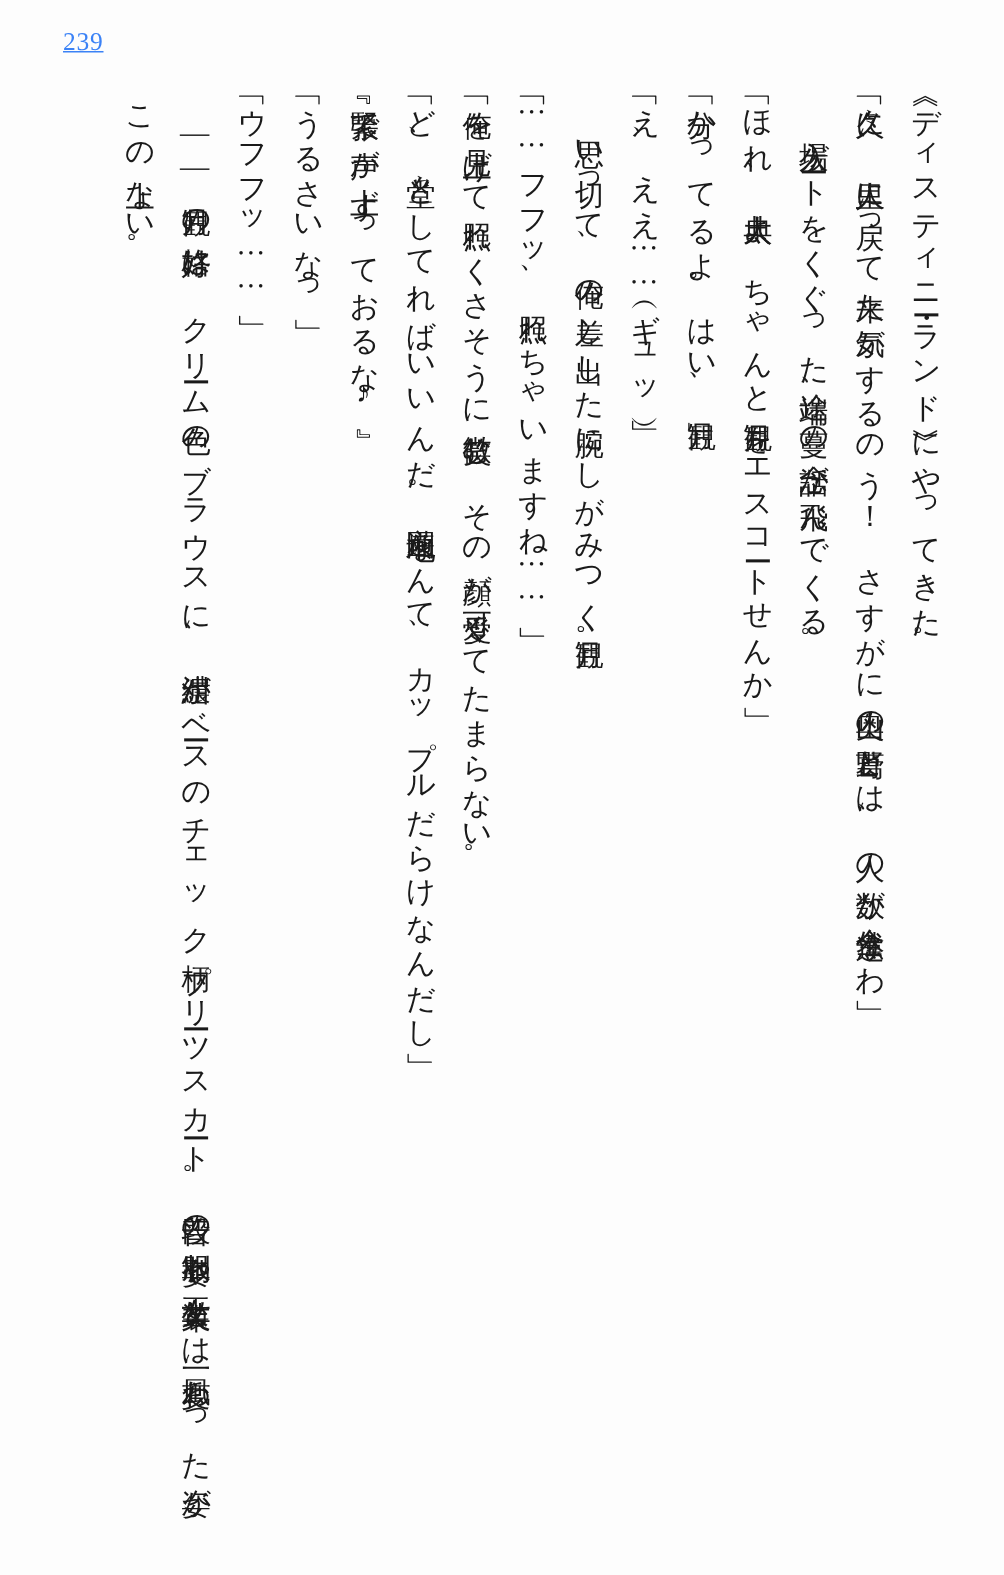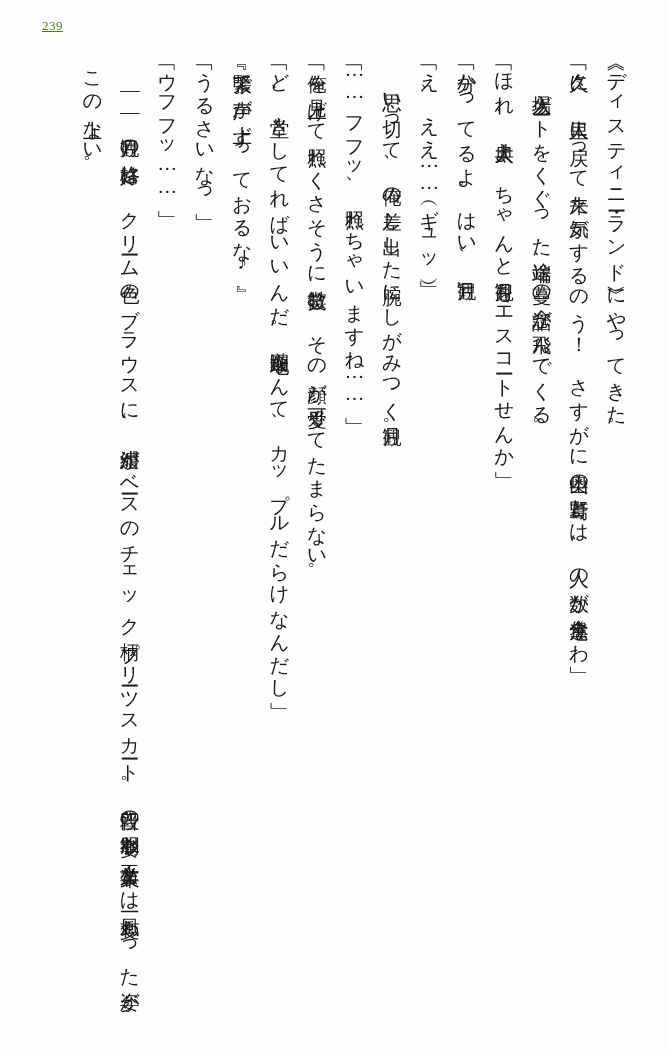--- a/index.html
+++ b/index.html
@@ -18,23 +18,23 @@
   #page {
     width: 669px;
     height: 1050px;
     position: relative;
     background: #fdfdfd;
   }
   #page-number {
     position: absolute;
     top: 18px;
     left: 42px;
-    font-size: 13px;
+    font-size: 17px;
     letter-spacing: 0.5px;
-    color: #4d7c0f;
+    color: #3b82f6;
     font-family: "Liberation Serif", "DejaVu Serif", serif;
     text-decoration: underline;
   }
   #body-text {
     position: absolute;
     top: 58px;
     right: 34px;
     left: 34px;
     bottom: 24px;
     writing-mode: vertical-rl;

